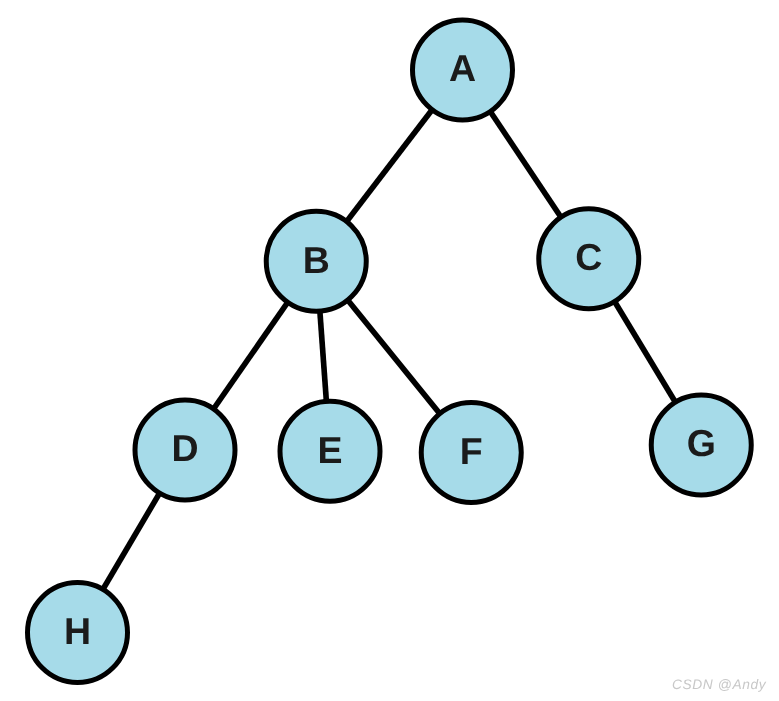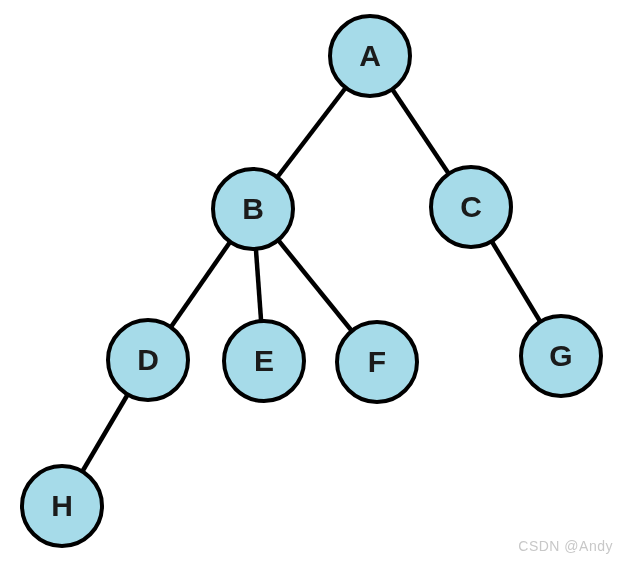--- a/index.html
+++ b/index.html
@@ -36,22 +36,23 @@
     line-height: 1;
     color: #1b1b1b;
     letter-spacing: 0;
     user-select: none;
   }
   .watermark {
     position: absolute;
     z-index: 3;
     right: 10px;
     bottom: 7px;
-    font-size: 14px;
+    font-size: 11px;
     letter-spacing: 0.5px;
+    font-style: italic;
   }
 </style>
 </head>
 <body>
 
 <div class="stage">
   <svg class="edges-layer" width="623" height="561" viewBox="0 0 623 561">
       <line x1="370" y1="56" x2="253" y2="209" stroke="#000000" stroke-width="4.5"></line>
       <line x1="370" y1="56" x2="471" y2="207" stroke="#000000" stroke-width="4.5"></line>
       <line x1="253" y1="209" x2="148" y2="360" stroke="#000000" stroke-width="4.5"></line>

